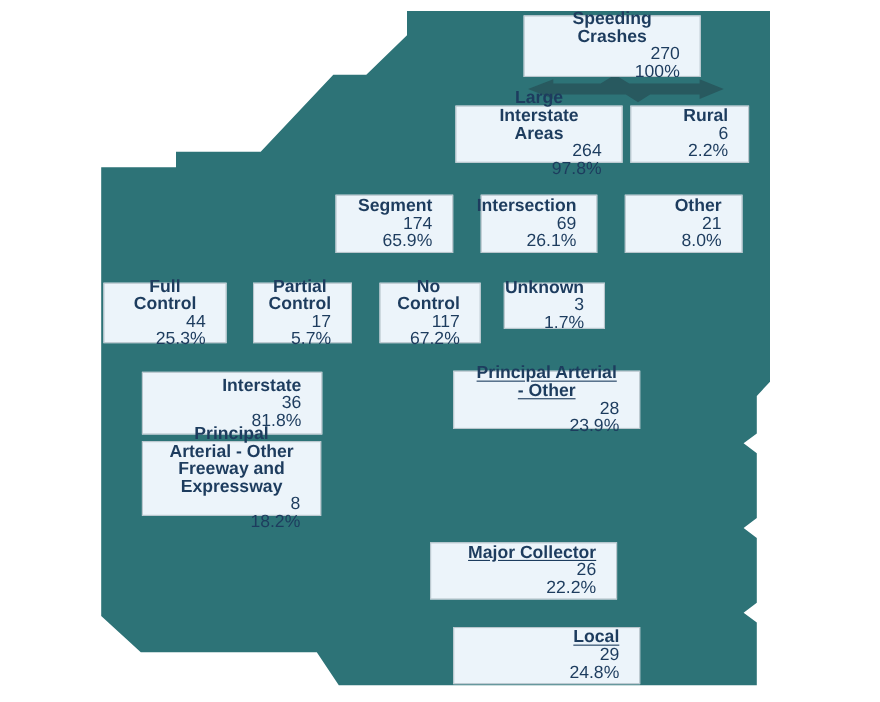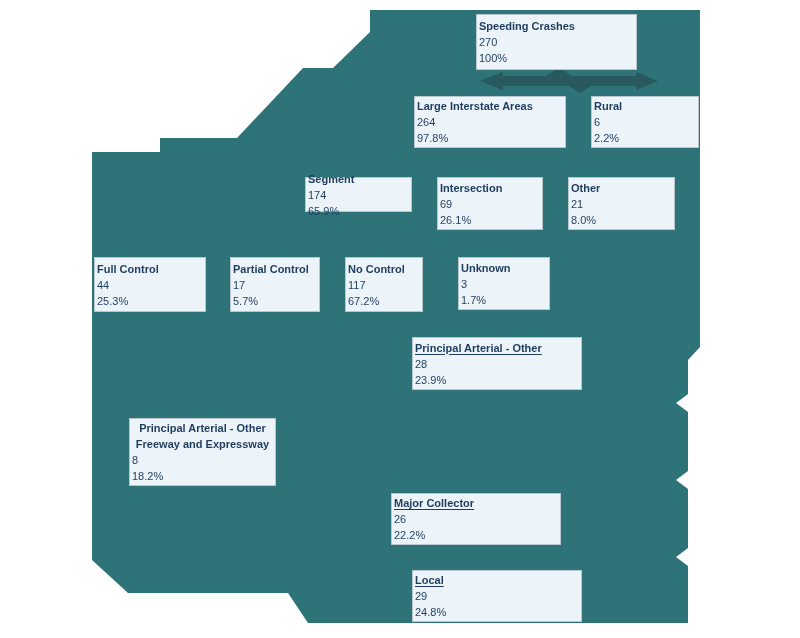--- a/index.html
+++ b/index.html
@@ -22,25 +22,25 @@
   }
   .node {
     position: absolute;
     box-sizing: border-box;
     background: var(--node-fill, #ecf4fa);
     border: 1px solid var(--node-border, #b9c6cd);
     color: var(--text, #1d3c5e);
     display: flex;
     flex-direction: column;
     justify-content: center;
-    align-items: flex-start;
+    align-items: flex-end;
     text-align: center;
-    padding: 0 2px;
+    padding: 0 18px;
     line-height: 16px;
-    font-size: 11px;
+    font-size: 16px;
   }
   .node .t {
     font-weight: 700;
   }
   .node .t.u {
     text-decoration: underline;
     text-underline-offset: 2px;
   }
   .node .v {
     font-weight: 400;
@@ -61,27 +61,27 @@
     <div class="v">270</div>
     <div class="v">100%</div>
   </div>
 
   <div class="node" style="left:414px;top:96px;width:152px;height:52px">
     <div class="t">Large Interstate Areas</div>
     <div class="v">264</div>
     <div class="v">97.8%</div>
   </div>
 
-  <div class="node" style="left:591px;top:96px;width:108px;height:52px">
+  <div class="node" style="left:573px;top:96px;width:108px;height:52px">
     <div class="t">Rural</div>
     <div class="v">6</div>
     <div class="v">2.2%</div>
   </div>
 
-  <div class="node" style="left:305px;top:177px;width:107px;height:35px">
+  <div class="node" style="left:305px;top:177px;width:107px;height:53px">
     <div class="t">Segment</div>
     <div class="v">174</div>
     <div class="v">65.9%</div>
   </div>
 
   <div class="node" style="left:437px;top:177px;width:106px;height:53px">
     <div class="t">Intersection</div>
     <div class="v">69</div>
     <div class="v">26.1%</div>
   </div>
@@ -97,34 +97,39 @@
     <div class="v">44</div>
     <div class="v">25.3%</div>
   </div>
 
   <div class="node" style="left:230px;top:257px;width:90px;height:55px">
     <div class="t">Partial Control</div>
     <div class="v">17</div>
     <div class="v">5.7%</div>
   </div>
 
-  <div class="node" style="left:345px;top:257px;width:78px;height:55px">
+  <div class="node" style="left:345px;top:257px;width:92px;height:55px">
     <div class="t">No Control</div>
     <div class="v">117</div>
     <div class="v">67.2%</div>
   </div>
 
-  <div class="node" style="left:458px;top:257px;width:92px;height:53px">
+  <div class="node" style="left:458px;top:257px;width:92px;height:42px">
     <div class="t">Unknown</div>
     <div class="v">3</div>
     <div class="v">1.7%</div>
   </div>
 
+  <div class="node" style="left:129px;top:338px;width:164px;height:57px">
+    <div class="t">Interstate</div>
+    <div class="v">36</div>
+    <div class="v">81.8%</div>
+  </div>
 
-  <div class="node" style="left:129px;top:418px;width:147px;height:68px">
+  <div class="node" style="left:129px;top:401px;width:163px;height:68px">
     <div class="t">Principal Arterial - Other Freeway and Expressway</div>
     <div class="v">8</div>
     <div class="v">18.2%</div>
   </div>
 
   <div class="node" style="left:412px;top:337px;width:170px;height:53px">
     <div class="t u">Principal Arterial - Other</div>
     <div class="v">28</div>
     <div class="v">23.9%</div>
   </div>

